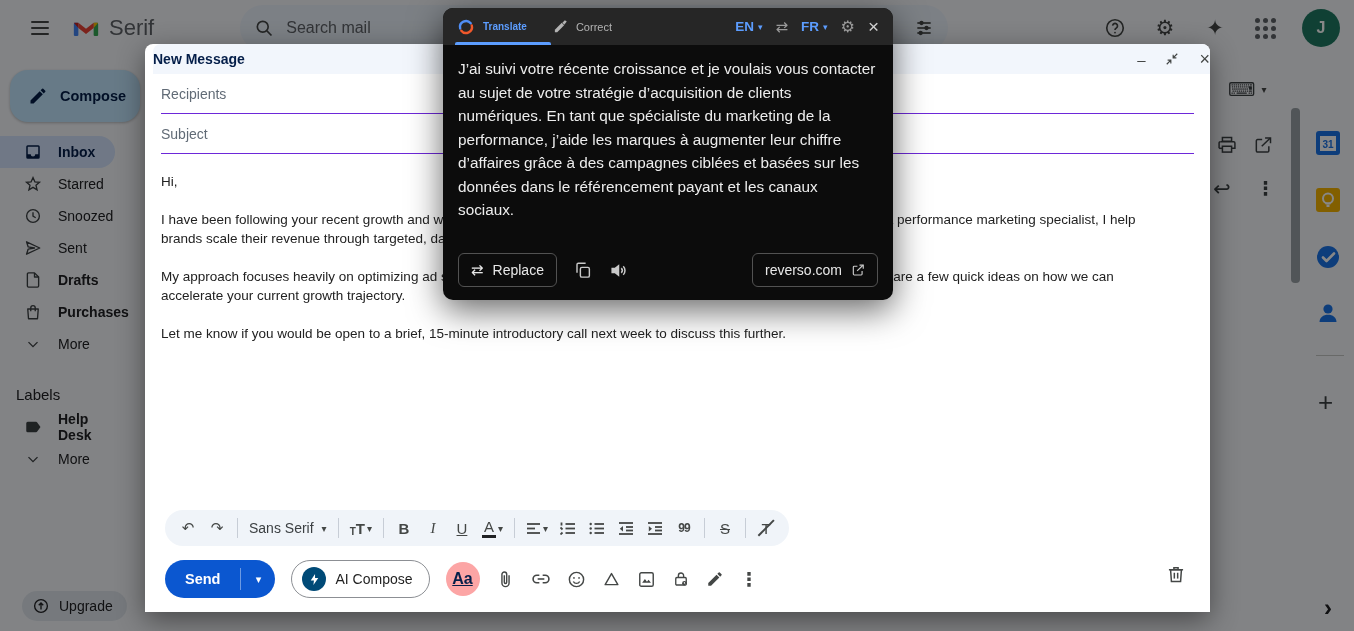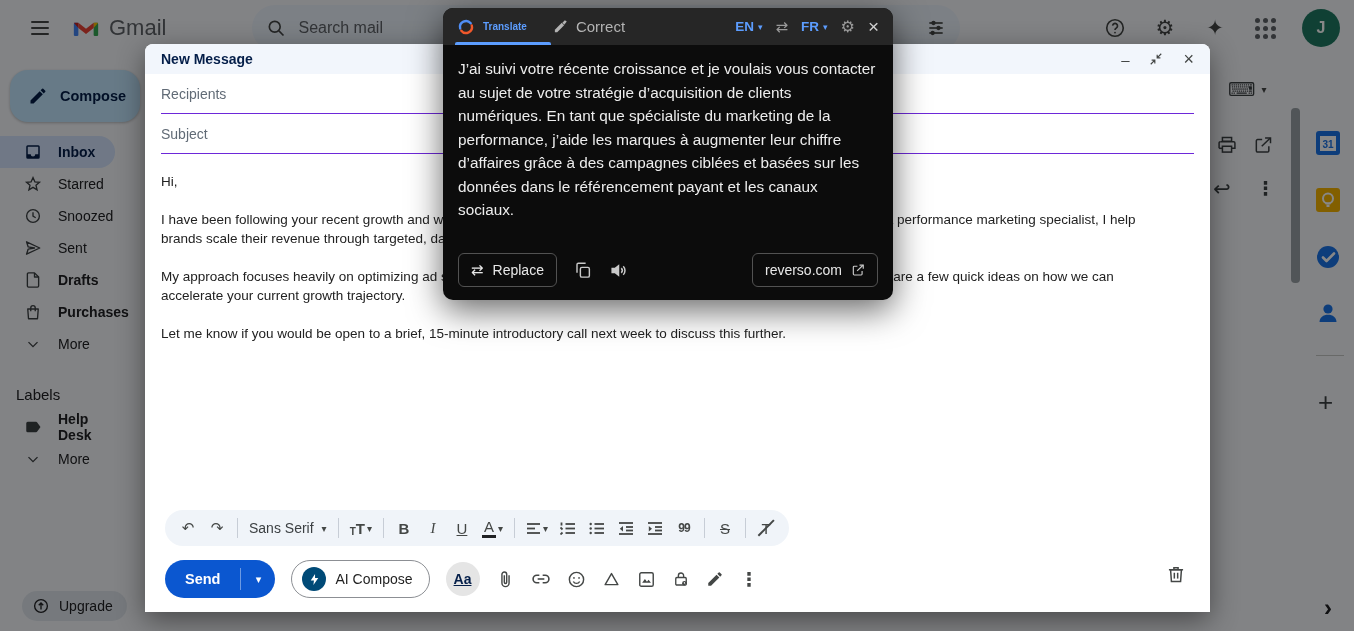--- a/index.html
+++ b/index.html
@@ -39,21 +39,21 @@
   .bi { position:absolute; color:#3c4043; display:flex; align-items:center; gap:6px; }
   .bg-scrollbar { position:absolute; left:1291px; top:108px; width:9px; height:175px; background:#9aa0a6; border-radius:4px; }
   .right-rail { position:absolute; right:0; top:56px; width:48px; bottom:0; background:#f6f8fc; }
   .rail-icon { position:absolute; left:9px; width:26px; height:26px; cursor:pointer; }
   .rail-div { position:absolute; left:10px; width:28px; height:1px; background:#c4c7c5; }
   .rail-plus { position:absolute; left:12px; font-size:26px; color:#3c4043; cursor:pointer; line-height:1; }
   .panel-chevron { position:absolute; left:1324px; top:594px; font-size:24px; font-weight:bold; color:#202124; cursor:pointer; }
 
   
   .compose { position:absolute; left:145px; top:44px; width:1065px; height:568px; background:#fff; z-index:10; border-radius:8px 8px 0 0; box-shadow:0 8px 28px rgba(0,0,0,.45); }
-  .cw-header { height:30px; background:#f2f6fc; border-radius:8px 8px 0 0; display:flex; align-items:center; padding:0 16px; }
+  .cw-header { height:30px; background:#f2f6fc; border-radius:8px 8px 0 0; display:flex; align-items:center; padding:0 0;margin-left:8px; }
   .cw-title { font-size:14px; font-weight:bold; color:#041e49; }
   .cw-controls { margin-left:auto; display:flex; align-items:center; gap:20px; color:#444746; }
   .cw-controls .wc { cursor:pointer; font-size:15px; line-height:1; display:flex; align-items:center; }
   .cw-row { margin:0 16px; height:40px; display:flex; align-items:center; border-bottom:1px solid #6d28d9; }
   .cw-row input { width:100%; border:none; outline:none; font-size:14px; color:#202124; background:transparent; font-family:inherit; }
   .cw-row input::placeholder { color:#616b76; }
   .cw-body { padding:18px 16px 0 16px; font-size:13.5px; line-height:19px; color:#222; }
   .cw-body p { margin-bottom:19px; max-width:1018px; }
 
   .fmt-bar { position:absolute; left:20px; bottom:66px; height:36px; background:#f0f4f9; border-radius:20px; display:flex; align-items:center; padding:0 14px; gap:11px; color:#444746; }
@@ -72,30 +72,30 @@
   .sizeTT .t1 { font-size:10px; } .sizeTT .t2 { font-size:15px; }
 
   .send-row { position:absolute; left:20px; bottom:14px; height:38px; display:flex; align-items:center; gap:16px; }
   .send-btn { height:38px; display:flex; align-items:stretch; border-radius:19px; overflow:hidden; background:#0b57d0; cursor:pointer; }
   .send-main { display:flex; align-items:center; padding:0 20px; color:#fff; font-size:14.5px; font-weight:bold; }
   .send-sep { width:1px; background:rgba(255,255,255,.4); margin:8px 0; }
   .send-caret { width:34px; display:flex; align-items:center; justify-content:center; color:#fff; font-size:11px; }
   .ai-btn { height:38px; border:1px solid #8c8f94; border-radius:19px; display:flex; align-items:center; gap:9px; padding:0 16px 0 10px; cursor:pointer; }
   .ai-ic { width:24px; height:24px; border-radius:50%; background:#004a77; display:flex; align-items:center; justify-content:center; }
   .ai-label { font-size:14px; color:#1f1f1f; font-weight:500; }
-  .aa-btn { width:34px; height:34px; border-radius:50%; background:#e5e5e5; display:flex; align-items:center; justify-content:center; font-size:14px; font-weight:600; color:#041e49; cursor:pointer;text-decoration:underline; }
+  .aa-btn { width:34px; height:34px; border-radius:50%; background:#fca5a5; display:flex; align-items:center; justify-content:center; font-size:16px; font-weight:600; color:#041e49; cursor:pointer;text-decoration:underline; }
   .act-icon { color:#444746; display:flex; align-items:center; justify-content:center; cursor:pointer; font-size:19px; }
   .trash { position:absolute; right:24px; bottom:24px; color:#444746; cursor:pointer; }
 
   
   .popup { position:absolute; left:443px; top:8px; width:450px; height:292px; z-index:20; background:#0c0c0c; border-radius:10px; box-shadow:0 10px 34px rgba(0,0,0,.6); }
   .pp-header { position:relative; height:37px; background:#262626; border-radius:10px 10px 0 0; display:flex; align-items:center; padding:0 14px; }
   .pp-tab { display:flex; align-items:center; gap:8px; cursor:pointer; }
   .pp-tab.active { color:#5c9dff; font-weight:bold; font-size:10px; }
-  .pp-tab.inactive { color:#b3b3b3; font-size:15px; margin-left:26px; }
+  .pp-tab.inactive { color:#b3b3b3; font-size:11px; margin-left:26px; }
   .pp-underline { position:absolute; left:12px; bottom:0; width:96px; height:3px; background:#5c9dff; border-radius:2px 2px 0 0; }
   .pp-right { margin-left:auto; display:flex; align-items:center; gap:13px; }
   .pp-lang { color:#5c9dff; font-size:13.5px; font-weight:bold; display:flex; align-items:center; gap:4px; cursor:pointer; }
   .pp-lang .caret { color:#5c9dff; font-size:9px; }
   .pp-swap { color:#9a9a9a; font-size:15px; cursor:pointer; }
   .pp-gear { color:#9a9a9a; font-size:16px; cursor:pointer; }
   .pp-close { color:#cfcfcf; font-size:19px; cursor:pointer; line-height:1; }
   .pp-body { padding:12px 15px 0 15px; font-size:15.3px; line-height:23.5px; color:#ededed; }
   .pp-footer { position:absolute; left:15px; right:15px; bottom:13px; display:flex; align-items:center; gap:17px; }
   .pp-btn { height:34px; border:1px solid #525252; border-radius:6px; display:flex; align-items:center; gap:9px; padding:0 12px; color:#e8e8e8; font-size:14px; cursor:pointer; background:transparent; }
@@ -116,21 +116,21 @@
           <span></span>
         </div>
       <div class="logo">
         <svg width="28" height="22" viewBox="0 0 24 19">
           <rect x="1.5" y="5" width="3.9" height="11.5" rx="1" fill="#4285F4"></rect>
           <rect x="18.6" y="5" width="3.9" height="11.5" rx="1" fill="#34A853"></rect>
           <path d="M18.6 5 L22.5 5 L18.6 9.5 Z" fill="#FBBC04"></path>
           <path d="M1.5 5 L5.4 5 L5.4 9.5 Z" fill="#C5221F"></path>
           <path d="M5.4 5 L12 10.2 L18.6 5 L18.6 9.5 L12 14.6 L5.4 9.5 Z" fill="#EA4335"></path>
         </svg>
-        <span class="logo-text">Gmail</span>
+        <span class="logo-text">Serif</span>
       </div>
       <div class="searchbar">
         <svg width="20" height="20" viewBox="0 0 24 24" fill="none" stroke="#444746" stroke-width="2">
             <circle cx="10.5" cy="10.5" r="6.5"></circle>
             <line x1="15.5" y1="15.5" x2="21" y2="21"></line>
           </svg>
         <input type="text" placeholder="Search mail" style="">
         <svg width="20" height="20" viewBox="0 0 24 24" fill="none" stroke="#444746" stroke-width="2">
             <line x1="4" y1="6" x2="20" y2="6"></line>
             <line x1="4" y1="12" x2="20" y2="12"></line>

